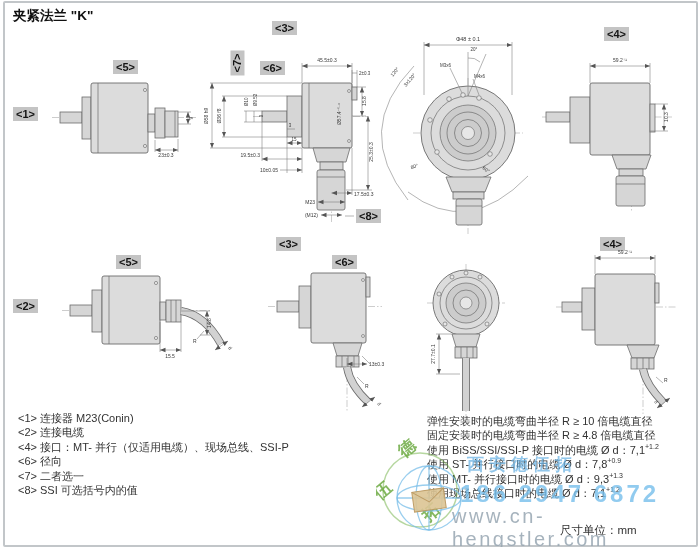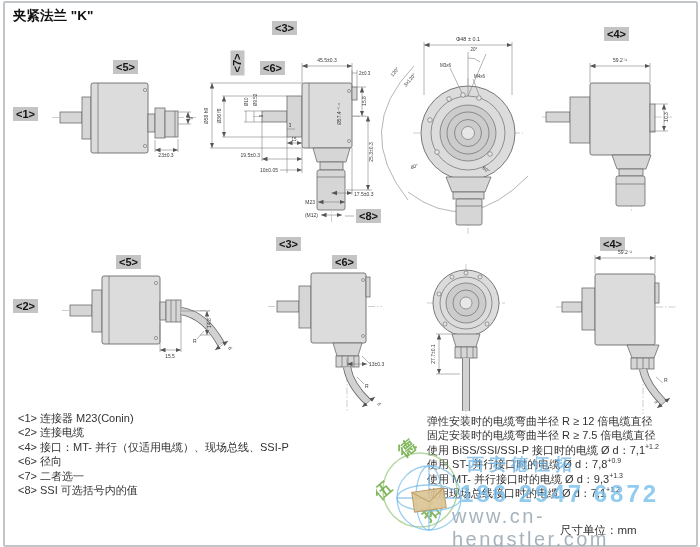--- a/index.html
+++ b/index.html
@@ -333,22 +333,22 @@
 <div class="notes-left">
   <div>&lt;1&gt; 连接器 M23(Conin)</div>
   <div>&lt;2&gt; 连接电缆</div>
   <div>&lt;4&gt; 接口：MT- 并行（仅适用电缆）、现场总线、SSI-P</div>
   <div>&lt;6&gt; 径向</div>
   <div>&lt;7&gt; 二者选一</div>
   <div>&lt;8&gt; SSI 可选括号内的值</div>
 </div>
 
 <div class="notes-right">
-  <div><span>弹性安装时的电缆弯曲半径 R ≥ 12 倍电缆直径</span><sup class="tol"></sup></div>
-  <div><span>固定安装时的电缆弯曲半径 R ≥ 7.5 倍电缆直径</span><sup class="tol"></sup></div>
+  <div><span>弹性安装时的电缆弯曲半径 R ≥ 10 倍电缆直径</span><sup class="tol"></sup></div>
+  <div><span>固定安装时的电缆弯曲半径 R ≥ 4.8 倍电缆直径</span><sup class="tol"></sup></div>
   <div><span>使用 BiSS/SSI/SSI-P 接口时的电缆 Ø d：7,1</span><sup class="tol">+1.2</sup></div>
   <div><span>使用 ST- 并行接口时的电缆 Ø d：7,8</span><sup class="tol">+0.9</sup></div>
   <div><span>使用 MT- 并行接口时的电缆 Ø d：9,3</span><sup class="tol">+1.3</sup></div>
   <div><span>使用现场总线接口时的电缆 Ø d：7,1</span><sup class="tol">+1.2</sup></div>
 </div>
 
 <div class="units">尺寸单位：mm</div>
 
 <svg class="wm wm-globe" width="110" height="110" viewBox="0 0 110 110">
   <g>

